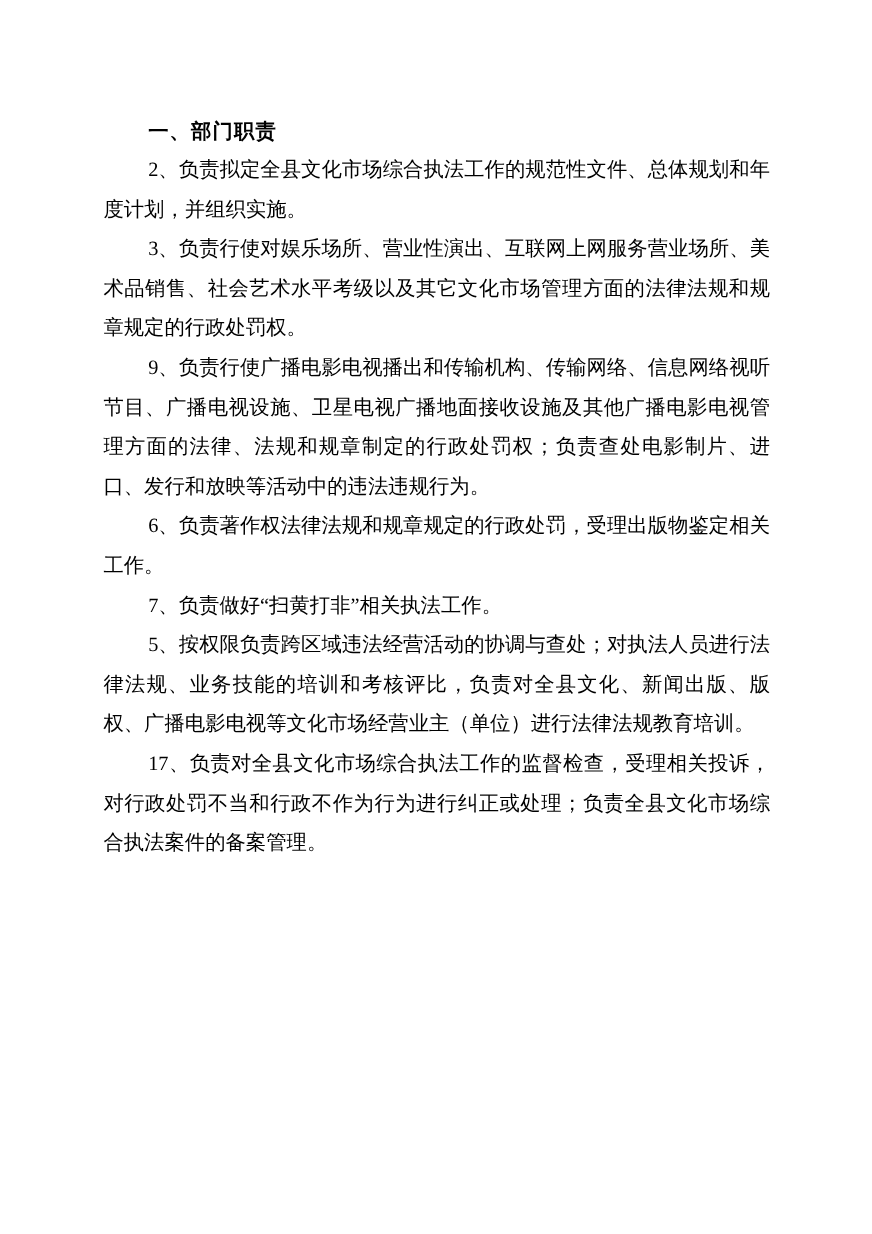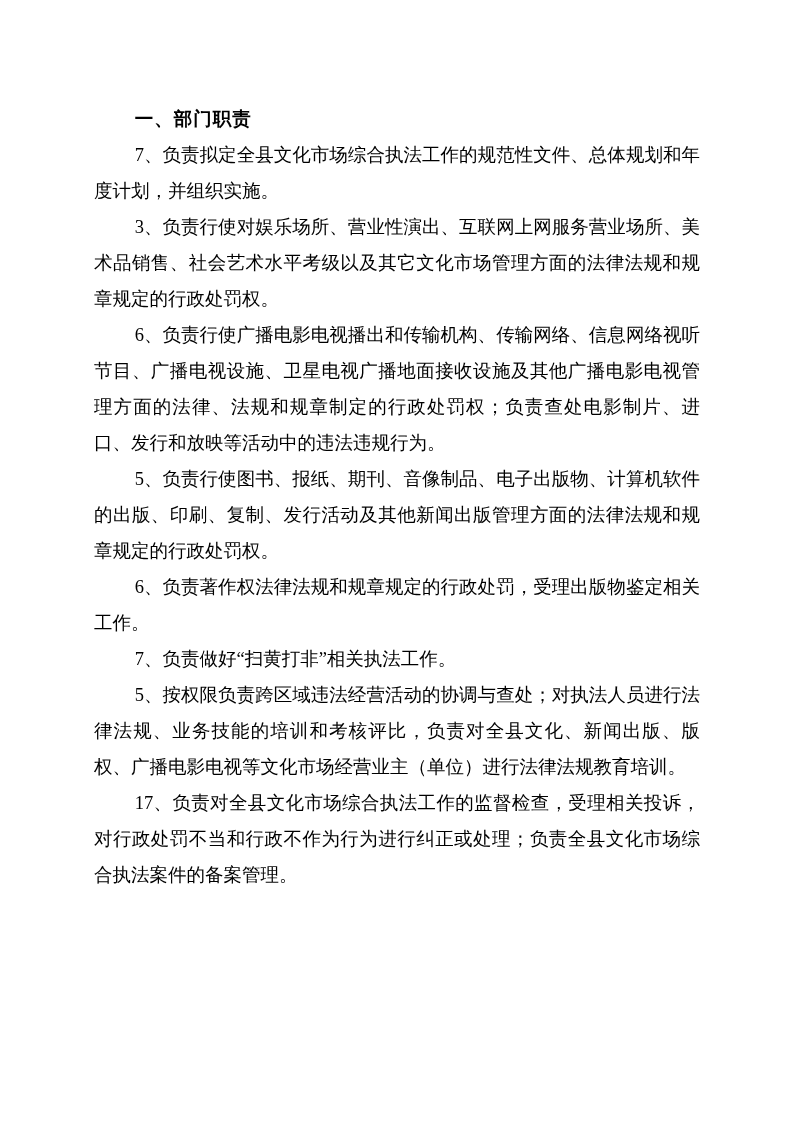--- a/index.html
+++ b/index.html
@@ -38,21 +38,20 @@
     text-align: justify;
     text-justify: inter-ideograph;
     word-break: break-all;
   }
 </style>
 </head>
 <body>
 
 <div class="page">
   <p class="doc-title">一、部门职责</p>
-  <p class="para">7、负责拟定全县文化市场综合执法工作的规范性文件、总体规划和年度计划，并组织实施。</p>
+  <p class="para">2、负责拟定全县文化市场综合执法工作的规范性文件、总体规划和年度计划，并组织实施。</p>
   <p class="para">3、负责行使对娱乐场所、营业性演出、互联网上网服务营业场所、美术品销售、社会艺术水平考级以及其它文化市场管理方面的法律法规和规章规定的行政处罚权。</p>
-  <p class="para">6、负责行使广播电影电视播出和传输机构、传输网络、信息网络视听节目、广播电视设施、卫星电视广播地面接收设施及其他广播电影电视管理方面的法律、法规和规章制定的行政处罚权；负责查处电影制片、进口、发行和放映等活动中的违法违规行为。</p>
-  <p class="para">5、负责行使图书、报纸、期刊、音像制品、电子出版物、计算机软件的出版、印刷、复制、发行活动及其他新闻出版管理方面的法律法规和规章规定的行政处罚权。</p>
+  <p class="para">9、负责行使广播电影电视播出和传输机构、传输网络、信息网络视听节目、广播电视设施、卫星电视广播地面接收设施及其他广播电影电视管理方面的法律、法规和规章制定的行政处罚权；负责查处电影制片、进口、发行和放映等活动中的违法违规行为。</p>
   <p class="para">6、负责著作权法律法规和规章规定的行政处罚，受理出版物鉴定相关工作。</p>
   <p class="para">7、负责做好“扫黄打非”相关执法工作。</p>
   <p class="para">5、按权限负责跨区域违法经营活动的协调与查处；对执法人员进行法律法规、业务技能的培训和考核评比，负责对全县文化、新闻出版、版权、广播电影电视等文化市场经营业主（单位）进行法律法规教育培训。</p>
   <p class="para">17、负责对全县文化市场综合执法工作的监督检查，受理相关投诉，对行政处罚不当和行政不作为行为进行纠正或处理；负责全县文化市场综合执法案件的备案管理。</p>
 </div>
 
 </body></html>

